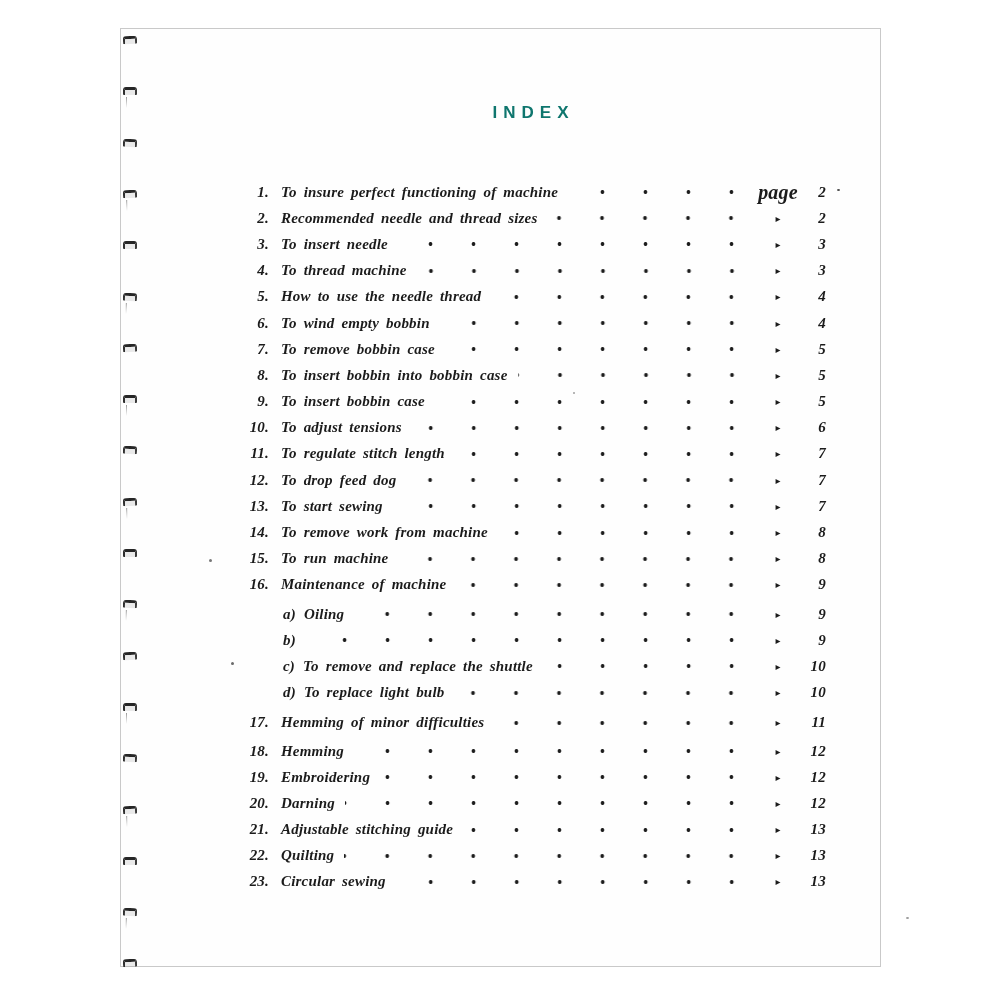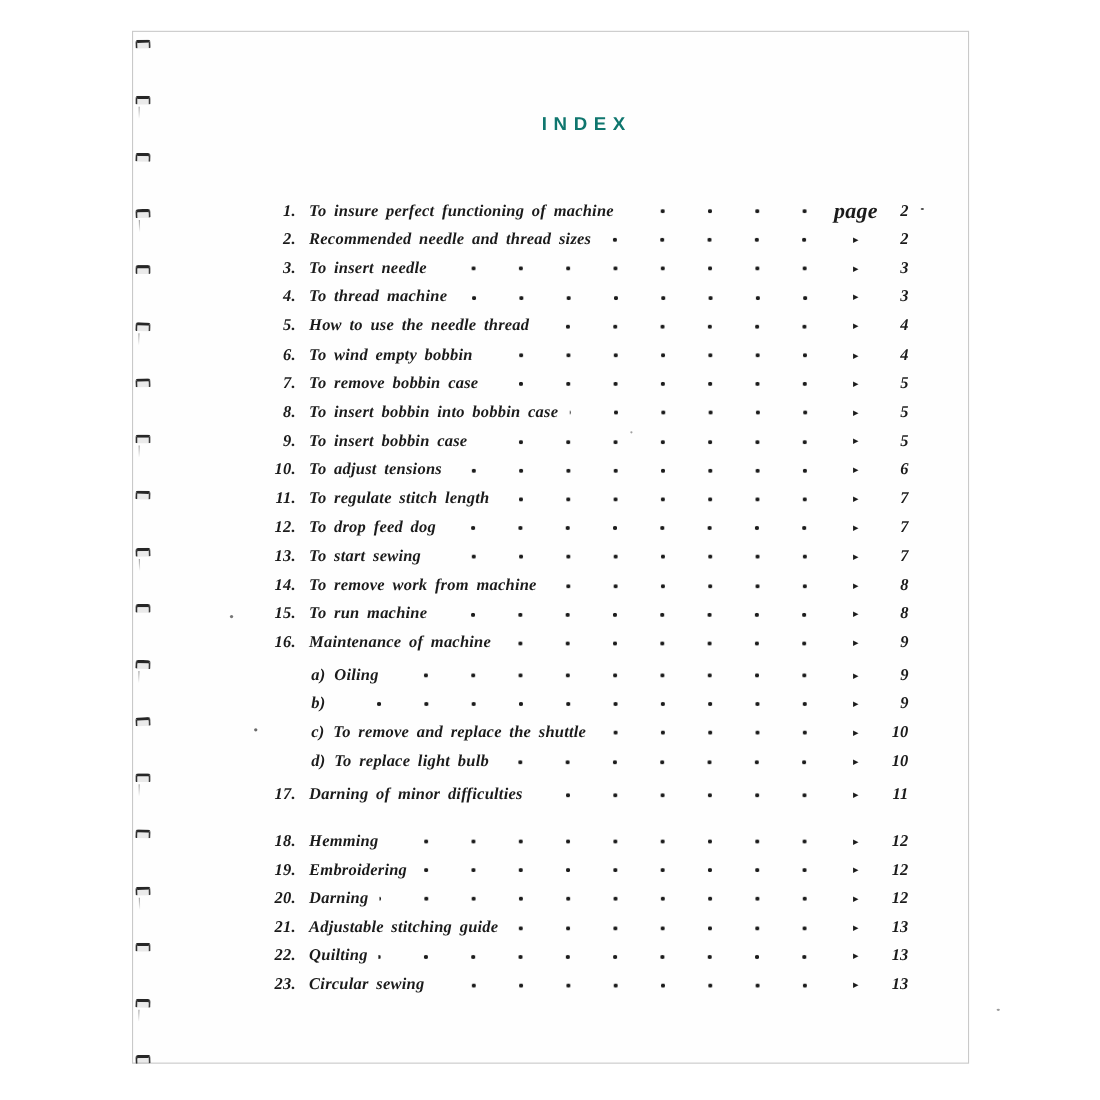--- a/index.html
+++ b/index.html
@@ -28,21 +28,21 @@
   .row .leader{flex:1 1 auto;height:12px;margin:0 2px 0 10px;align-self:center;
        background-image:radial-gradient(circle,#1c1c1c 1.6px,rgba(0,0,0,0) 2.2px);
        background-size:43px 12px;background-repeat:repeat-x;background-position:right 1px center;}
   .row .marker{width:44px;flex:0 0 auto;text-align:center;font-size:10px;font-style:normal;color:#1b1b1b;}
   .row .marker.word{font-size:20px;font-style:italic;font-weight:700;}
   .row .pg{width:26px;flex:0 0 auto;text-align:right;}
   .row.sub .num{width:auto;margin-left:44px;text-align:left;}
   .row.sub .ttl{margin-left:8px;}
   .row.gap-a{margin-top:3px;}
   .row.gap-b{margin-top:4px;justify-content:flex-end;}
-  .row.gap-c{margin-top:16px;}
+  .row.gap-c{margin-top:2px;}
   
   .speck{position:absolute;background:#555;border-radius:50%;}
   .sp1{left:716px;top:160px;width:3px;height:2px;background:#4a4a4a;}
   .sp2{left:88px;top:530px;width:3px;height:3px;background:#777;}
   .sp3{left:110px;top:633px;width:3px;height:3px;background:#6a6a6a;}
   .sp4{left:785px;top:888px;width:3px;height:2px;background:#9a9a9a;}
   .sp5{left:452px;top:363px;width:2px;height:2px;background:#9f9f9f;}
 </style>
 </head>
 <body>
@@ -208,21 +208,21 @@
   </div>
         <div class="row sub">
     <span class="num">d)</span>
     <span class="ttl">To replace light bulb</span>
     <span class="leader"></span>
     <span class="marker">▸</span>
     <span class="pg">10</span>
   </div>
         <div class="row gap-b">
     <span class="num">17.</span>
-    <span class="ttl">Darning of minor difficulties</span>
+    <span class="ttl">Hemming of minor difficulties</span>
     <span class="leader"></span>
     <span class="marker">▸</span>
     <span class="pg">11</span>
   </div>
         <div class="row gap-c">
     <span class="num">18.</span>
     <span class="ttl">Hemming</span>
     <span class="leader"></span>
     <span class="marker">▸</span>
     <span class="pg">12</span>

